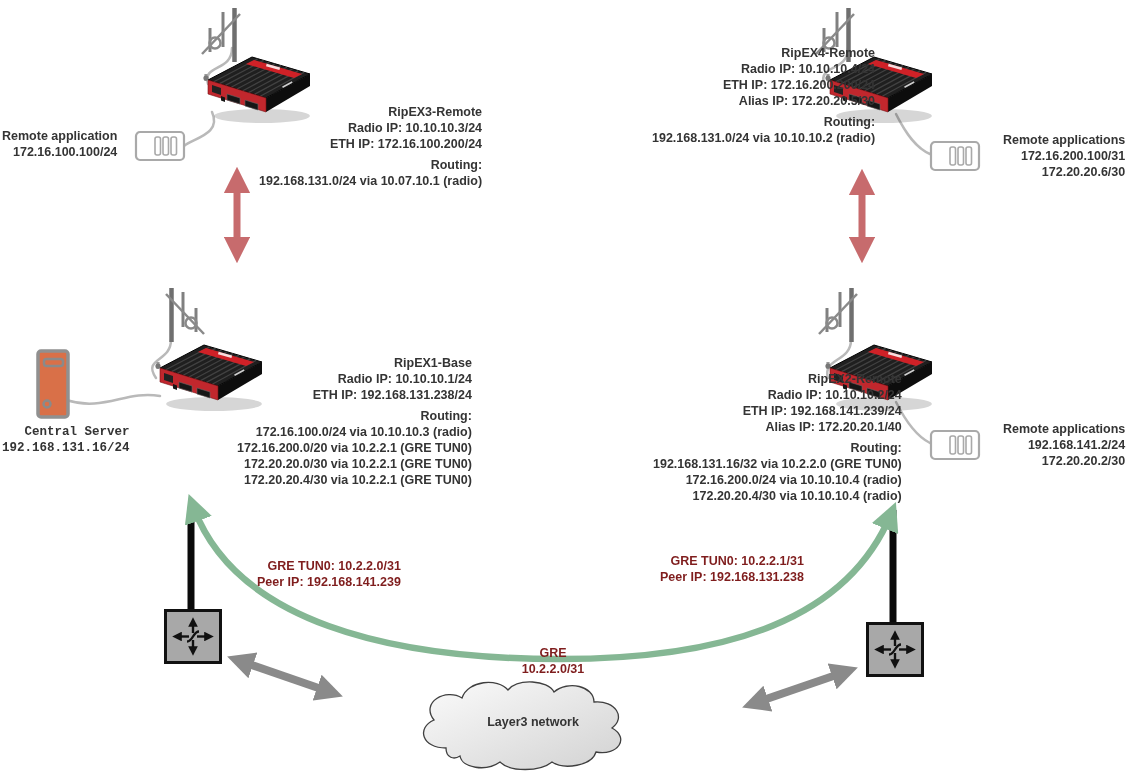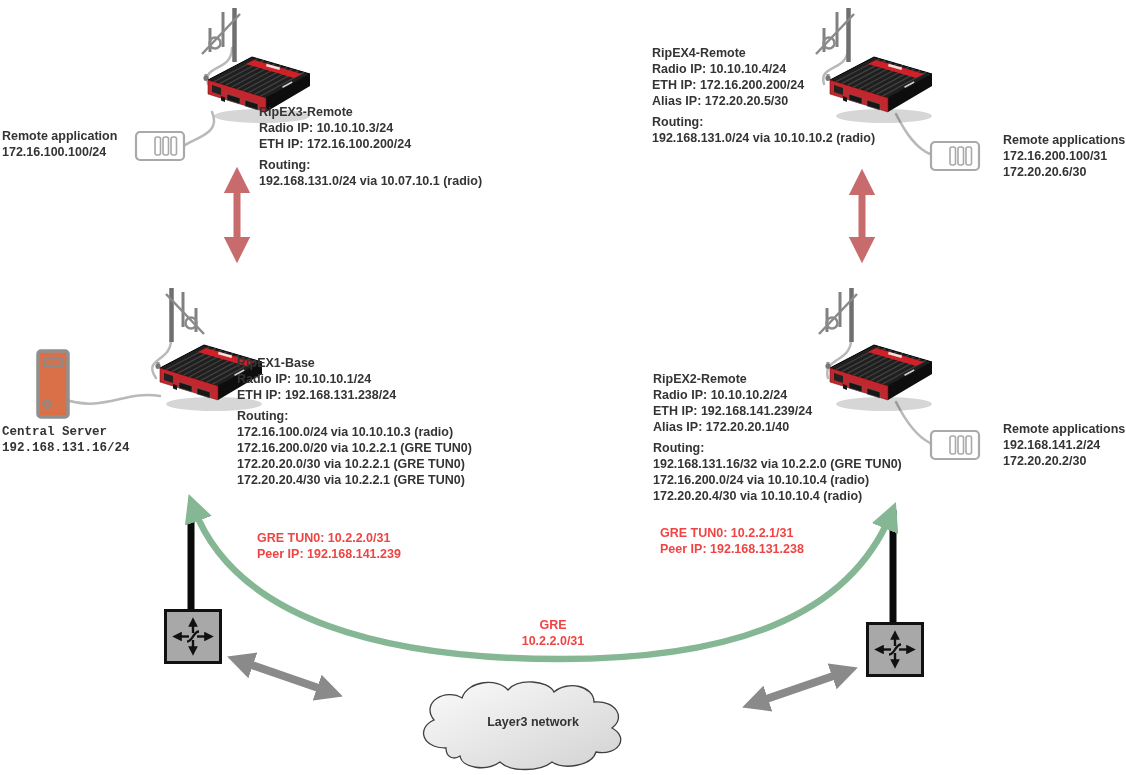--- a/index.html
+++ b/index.html
@@ -3,24 +3,24 @@
 <meta charset="utf-8">
 <style>
   html,body { margin:0; padding:0; background:#fff; }
   #stage {
     position:relative; width:1126px; height:775px; overflow:hidden;
     background:#fff; font-family:"Liberation Sans", sans-serif;
   }
   #diagram-svg { position:absolute; left:0; top:0; }
   .label {
     position:absolute; font-weight:bold; font-size:12.5px; line-height:16px;
-    color:#343434; white-space:nowrap;
+    color:#343434; white-space:nowrap;text-align:right;
   }
   .label .routing { margin-top:5px; }
-  .green { color:#ef4444; }
+  .green { color:#7f1d1d;margin-top:28px; }
   .center { text-align:center; }
 </style>
 </head>
 <body>
 
 <div id="stage">
 
   <svg id="diagram-svg" width="1126" height="775" viewBox="0 0 1126 775">
     <defs>
       <linearGradient id="cloudGrad" x1="0" y1="0" x2="1" y2="1">

